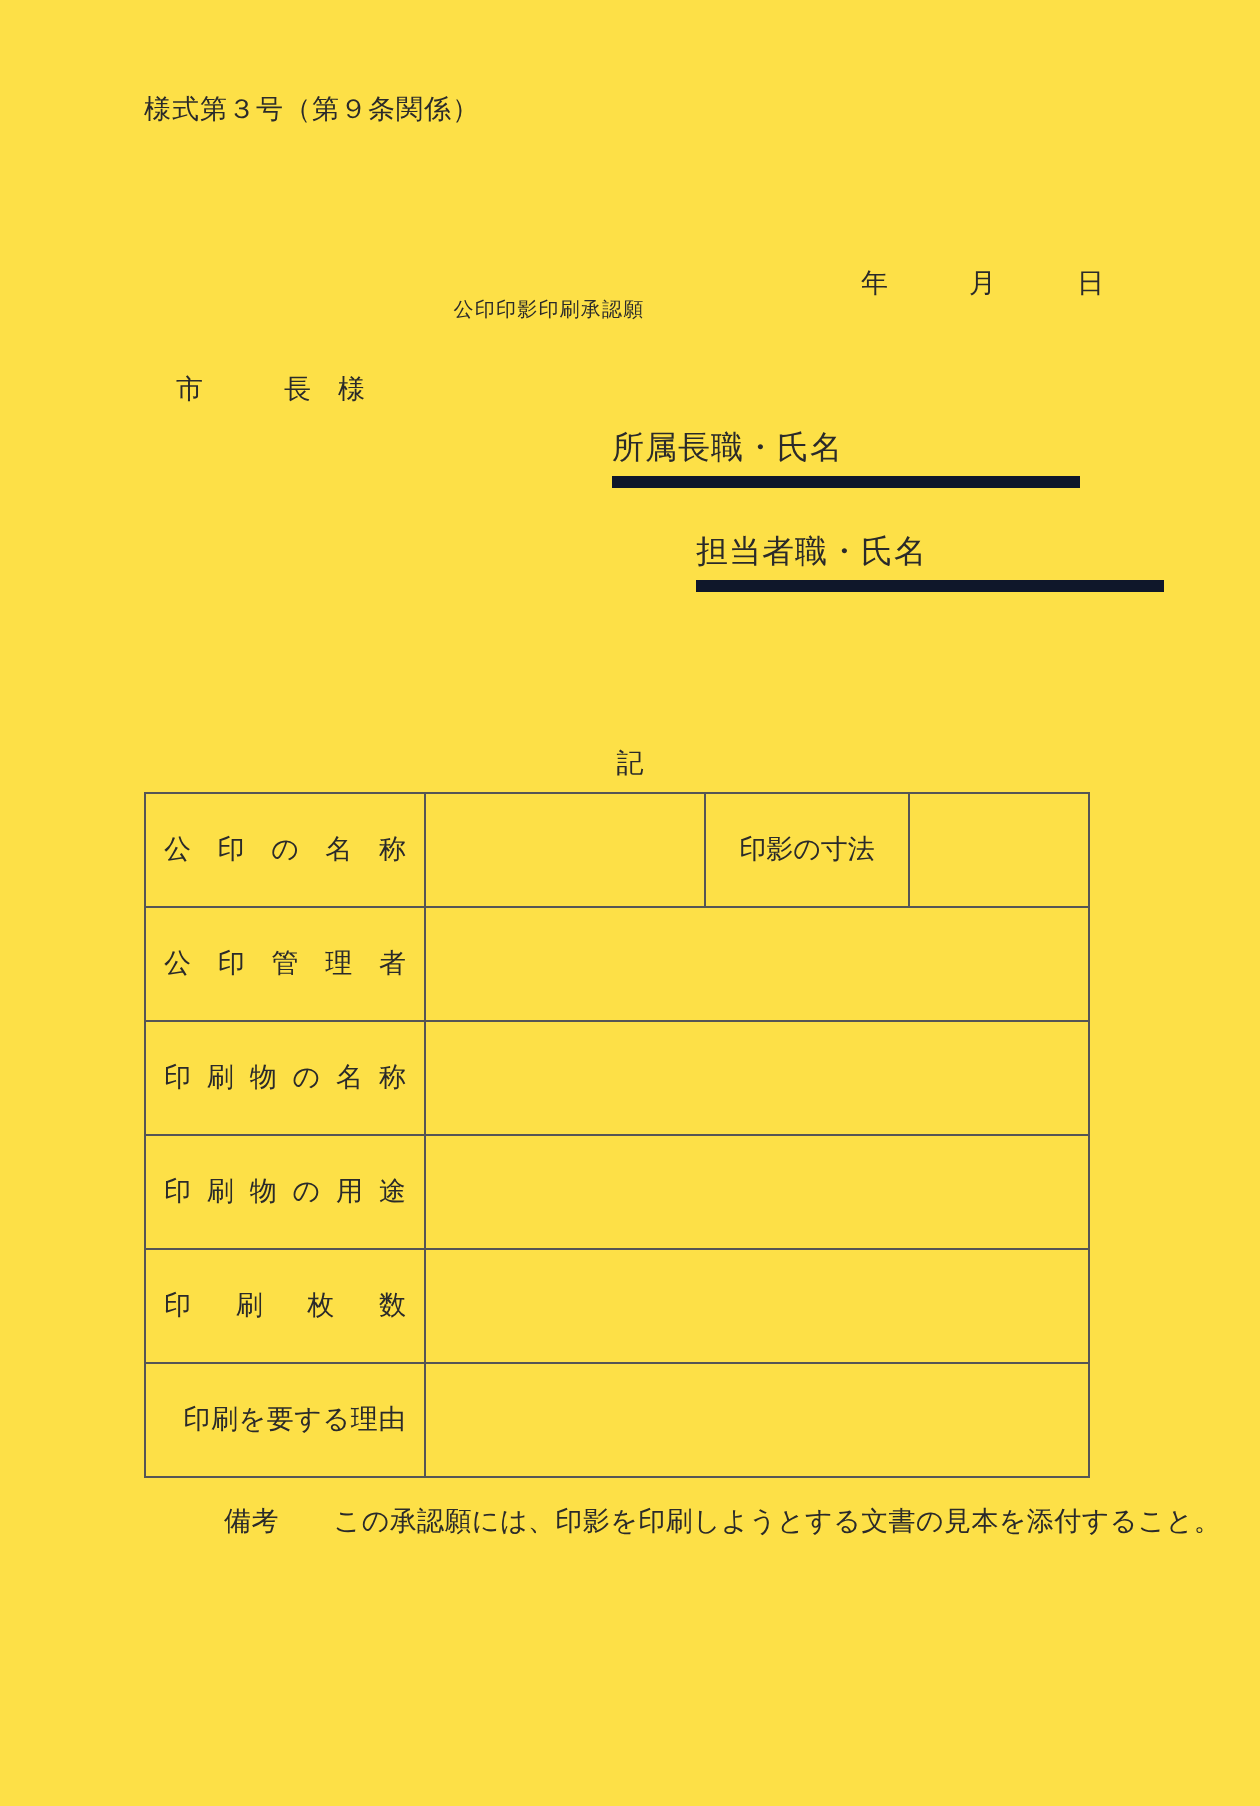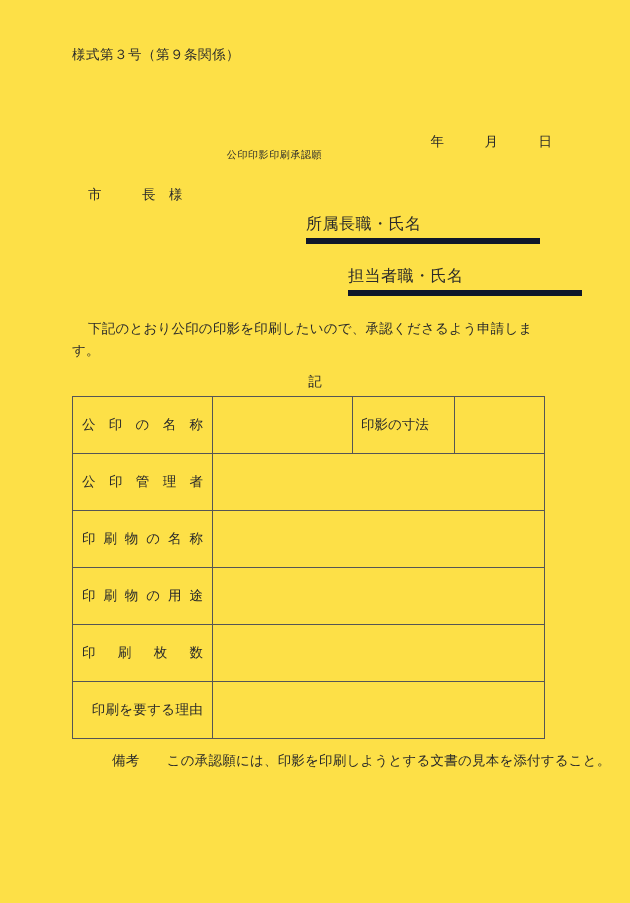--- a/index.html
+++ b/index.html
@@ -107,21 +107,21 @@
     vertical-align: middle;
     padding: 0;
   }
   td.label-cell {
     width: 121px;
     padding: 0 9px;
   }
   td.mid-label-cell {
     width: 85px;
     padding: 0 8px;
-    text-align: left;
+    text-align: center;
   }
   td.value-cell {
     width: auto;
   }
   
   .dist {
     display: flex;
     justify-content: space-between;
     width: 100%;
   }
@@ -157,21 +157,20 @@
   <div class="addressee">市　　　長　様</div>
 
   <div class="sig-line one">
     <span>所属長職・氏名</span>
   </div>
 
   <div class="sig-line two">
     <span>担当者職・氏名</span>
   </div>
 
-  <div class="body-text">下記のとおり公印の印影を印刷したいので、承認くださるよう申請します。</div>
 
   <div class="ki-mark">記</div>
 
   <table class="form-table">
     <tbody>
 
       <tr>
         <td class="label-cell">
           <span class="dist">
             <span>公</span>

